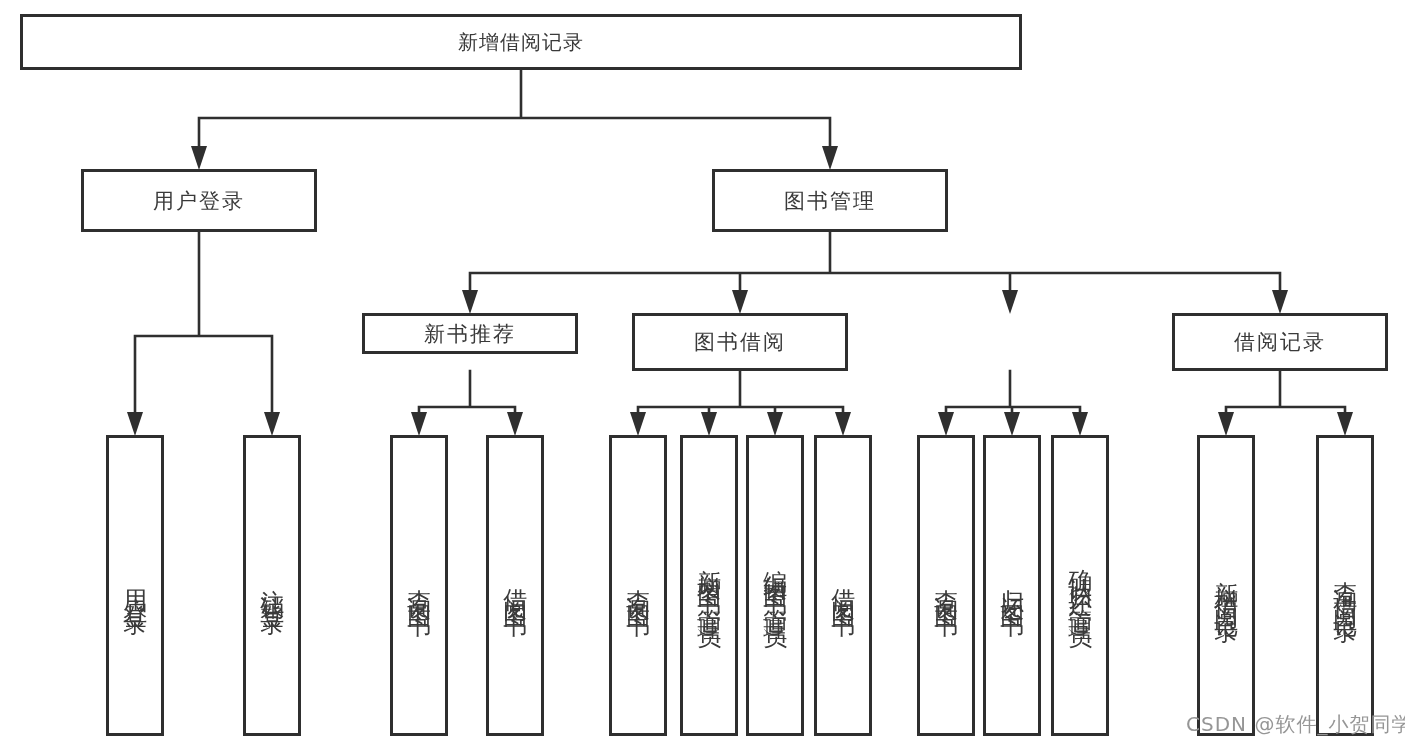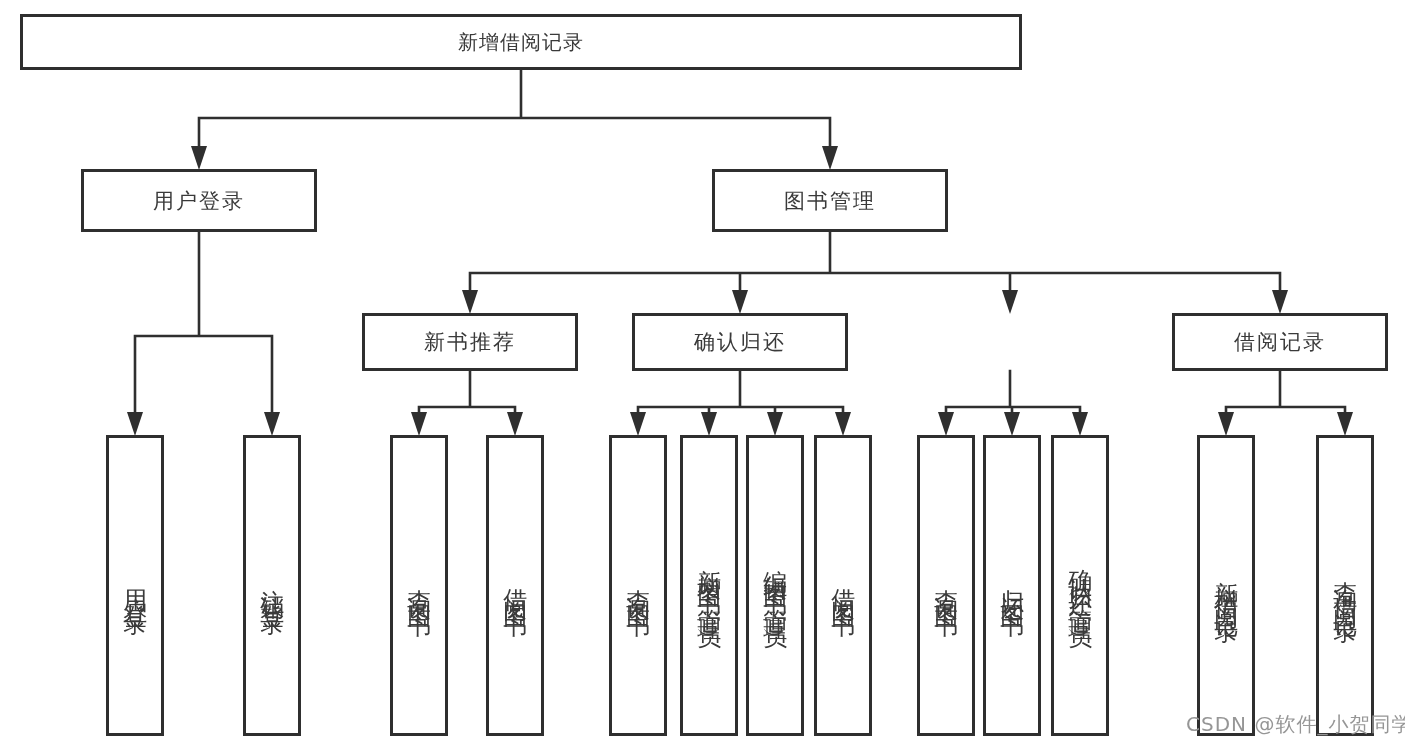--- a/index.html
+++ b/index.html
@@ -78,22 +78,22 @@
       <polygon points="1218,412 1234,412 1226,436"></polygon>
       <polygon points="1337,412 1353,412 1345,436"></polygon>
     </g>
   </svg>
 
   <div class="box root-box" style="left:20px; top:14px; width:1002px; height:56px;">新增借阅记录</div>
 
   <div class="box hlabel" style="left:81px; top:169px; width:236px; height:63px;">用户登录</div>
   <div class="box hlabel" style="left:712px; top:169px; width:236px; height:63px;">图书管理</div>
 
-  <div class="box hlabel" style="left:362px; top:313px; width:216px; height:58px;">新书推荐</div>
-  <div class="box hlabel" style="left:632px; top:313px; width:216px; height:58px;">确认归还</div>
+  <div class="box hlabel" style="left:362px; top:313px; width:216px; height:41px;">新书推荐</div>
+  <div class="box hlabel" style="left:632px; top:313px; width:216px; height:58px;">图书借阅</div>
   <div class="box hlabel" style="left:1172px; top:313px; width:216px; height:58px;">借阅记录</div>
 
   <div class="box" style="left:106px; top:435px; width:58px; height:301px;">
     <span class="vtext">用户登录</span>
   </div>
   <div class="box" style="left:243px; top:435px; width:58px; height:301px;">
     <span class="vtext">注销登录</span>
   </div>
 
   <div class="box" style="left:390px; top:435px; width:58px; height:301px;">

